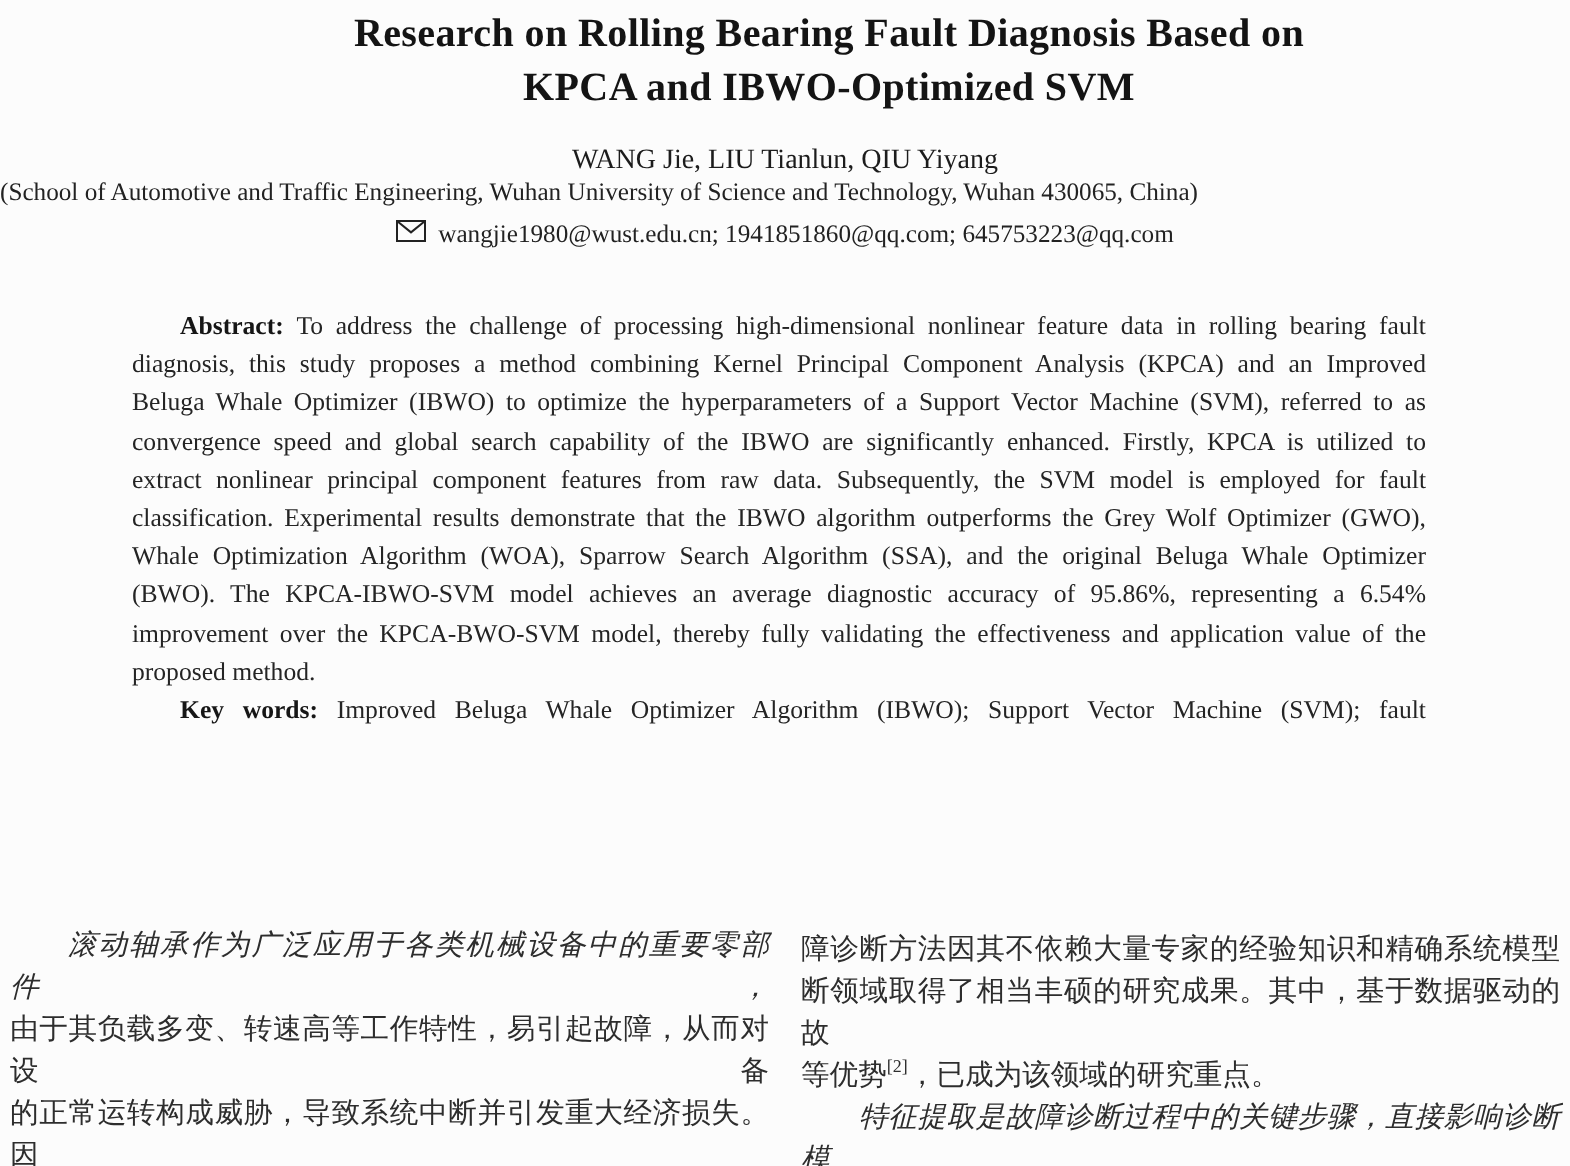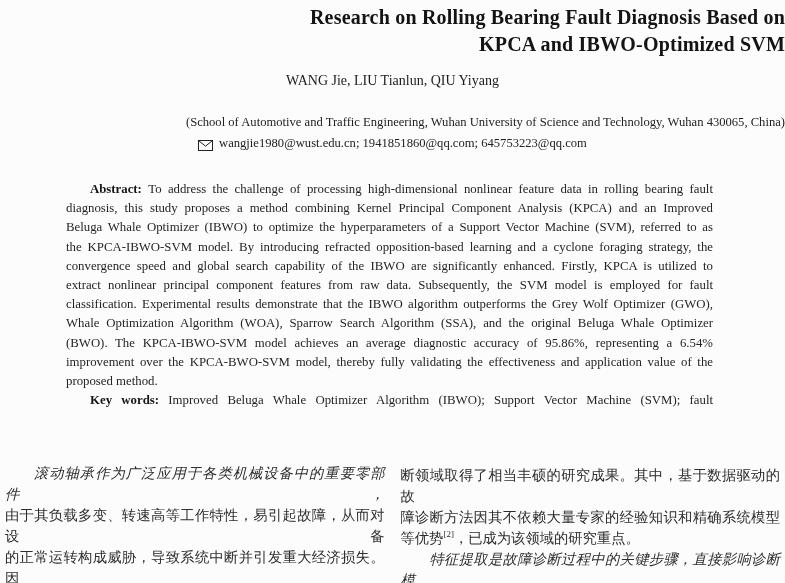--- a/index.html
+++ b/index.html
@@ -3,24 +3,24 @@
 <meta charset="utf-8">
 <style>
   html,body{margin:0;padding:0;}
   body{
     width:785px;height:583px;overflow:hidden;
     background:#fcfcfc;color:#1f1f1f;
     font-family:"Liberation Serif","DejaVu Serif",serif;
   }
   .page{position:relative;width:785px;height:583px;}
 
-  .title{margin-top:4px;text-align:right;font-weight:700;font-size:20px;line-height:27px;color:#141414;letter-spacing:.2px;padding-left:44px;}
+  .title{margin-top:4px;text-align:center;font-weight:700;font-size:20px;line-height:27px;color:#141414;letter-spacing:.2px;padding-left:44px;}
   .authors{margin-top:15px;text-align:center;font-size:14px;color:#1c1c1c;}
-  .affiliation{margin-top:26px;text-align:right;font-size:12.6px;color:#222;padding-left:32px;}
-  .contact{margin-top:6px;display:flex;justify-content:center;align-items:flex-end;gap:6px;font-size:12.6px;color:#222;}
+  .affiliation{text-align:left;font-size:12.6px;color:#222;}
+  .contact{margin-top:6px;display:flex;justify-content:center;align-items:flex-start;gap:6px;font-size:12.6px;color:#222;}
   .mail-icon{display:inline-flex;align-items:center;}
 
   .abstract-block{margin:29px 72px 0 66px;}
   .jline{font-size:12.8px;line-height:19.2px;text-align:justify;text-align-last:justify;color:#242424;}
   .jline.first{text-indent:24px;}
   .jline.last{text-align-last:left;}
   .jline b{font-weight:700;color:#161616;margin-top:11px;}
 
   .columns{position:absolute;top:459px;left:5px;width:775px;display:flex;gap:16px;}
   .column{flex:1;min-width:0;}
@@ -53,21 +53,20 @@
         <path d="M0.5 0.5 L7.5 6.2 L14.5 0.5" fill="none" stroke="#222" stroke-width="1"></path>
       </svg>
     </span>
     <span>wangjie1980@wust.edu.cn; 1941851860@qq.com; 645753223@qq.com</span>
   </div>
 
   <div class="abstract-block">
     <div class="jline first"><b>Abstract: </b><span>To address the challenge of processing high-dimensional nonlinear feature data in rolling bearing fault</span></div>
     <div class="jline">diagnosis, this study proposes a method combining Kernel Principal Component Analysis (KPCA) and an Improved</div>
     <div class="jline">Beluga Whale Optimizer (IBWO) to optimize the hyperparameters of a Support Vector Machine (SVM), referred to as</div>
-    <div class="jline">the KPCA-IBWO-SVM model. By introducing refracted opposition-based learning and a cyclone foraging strategy, the</div>
     <div class="jline">convergence speed and global search capability of the IBWO are significantly enhanced. Firstly, KPCA is utilized to</div>
     <div class="jline">extract nonlinear principal component features from raw data. Subsequently, the SVM model is employed for fault</div>
     <div class="jline">classification. Experimental results demonstrate that the IBWO algorithm outperforms the Grey Wolf Optimizer (GWO),</div>
     <div class="jline">Whale Optimization Algorithm (WOA), Sparrow Search Algorithm (SSA), and the original Beluga Whale Optimizer</div>
     <div class="jline">(BWO). The KPCA-IBWO-SVM model achieves an average diagnostic accuracy of 95.86%, representing a 6.54%</div>
     <div class="jline">improvement over the KPCA-BWO-SVM model, thereby fully validating the effectiveness and application value of the</div>
     <div class="jline last">proposed method.</div>
 
     <div class="jline first"><b>Key words: </b><span>Improved Beluga Whale Optimizer Algorithm (IBWO); Support Vector Machine (SVM); fault</span></div>
   </div>
@@ -75,21 +74,21 @@
   <div class="columns">
 
     <div class="column">
       <div class="cline first">滚动轴承作为广泛应用于各类机械设备中的重要零部件，</div>
       <div class="cline">由于其负载多变、转速高等工作特性，易引起故障，从而对设备</div>
       <div class="cline">的正常运转构成威胁，导致系统中断并引发重大经济损失。因</div>
 
     </div>
 
     <div class="column col-right">
+      <div class="cline">障诊断方法因其不依赖大量专家的经验知识和精确系统模型</div>
       <div class="cline">断领域取得了相当丰硕的研究成果。其中，基于数据驱动的故</div>
-      <div class="cline">障诊断方法因其不依赖大量专家的经验知识和精确系统模型</div>
       <div class="cline last">等优势<sup>[2]</sup>，已成为该领域的研究重点。</div>
       <div class="cline first">特征提取是故障诊断过程中的关键步骤，直接影响诊断模</div>
 
     </div>
 
   </div>
 </div>
 
 </body></html>

